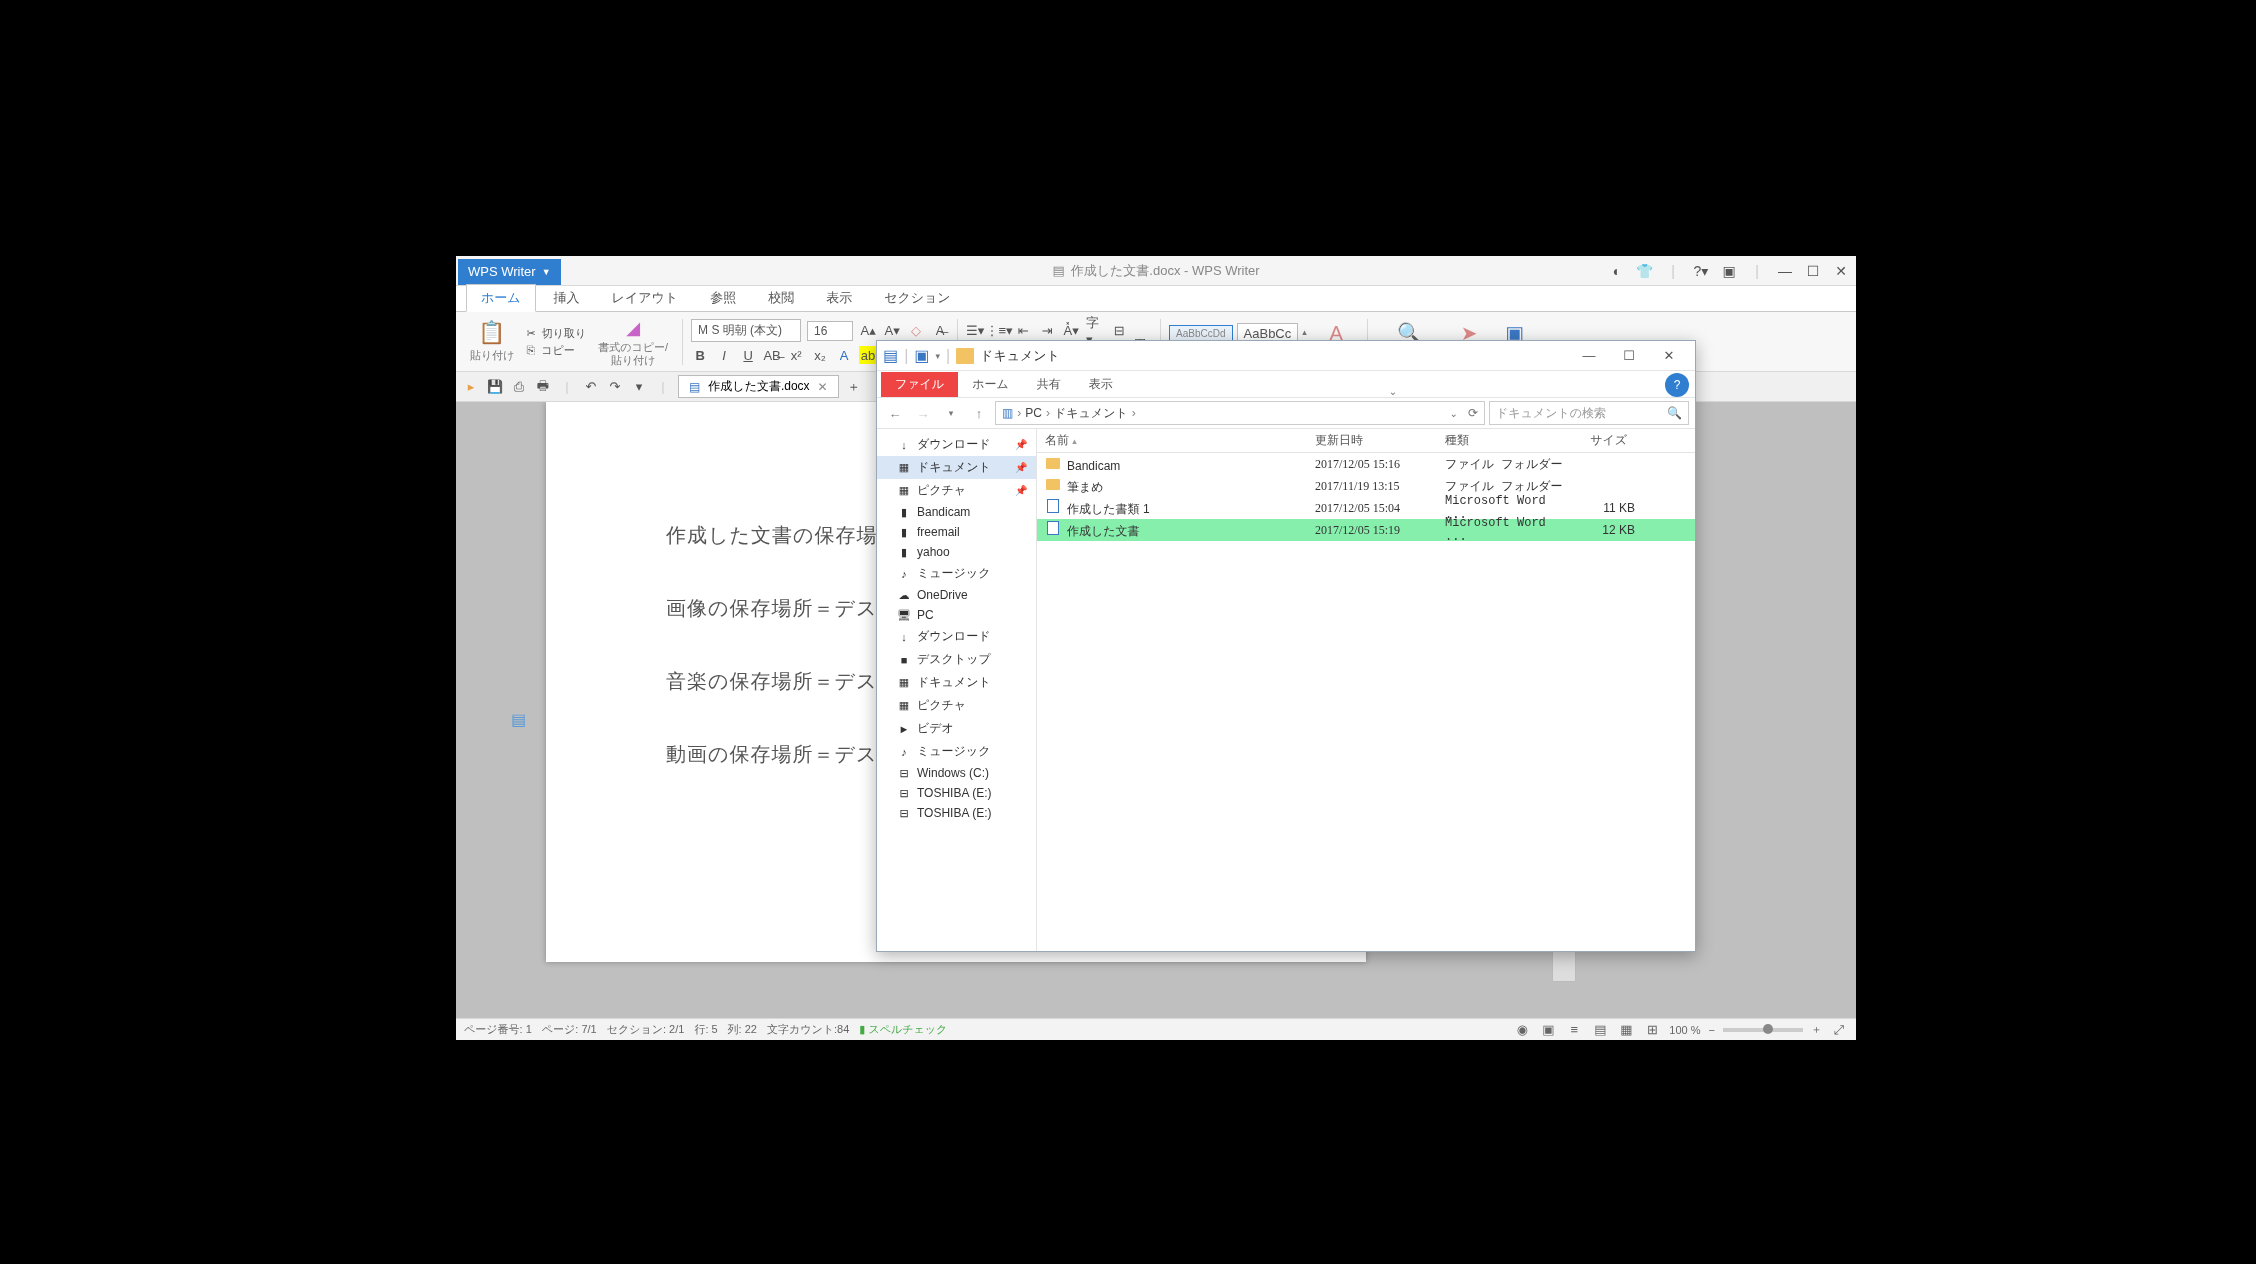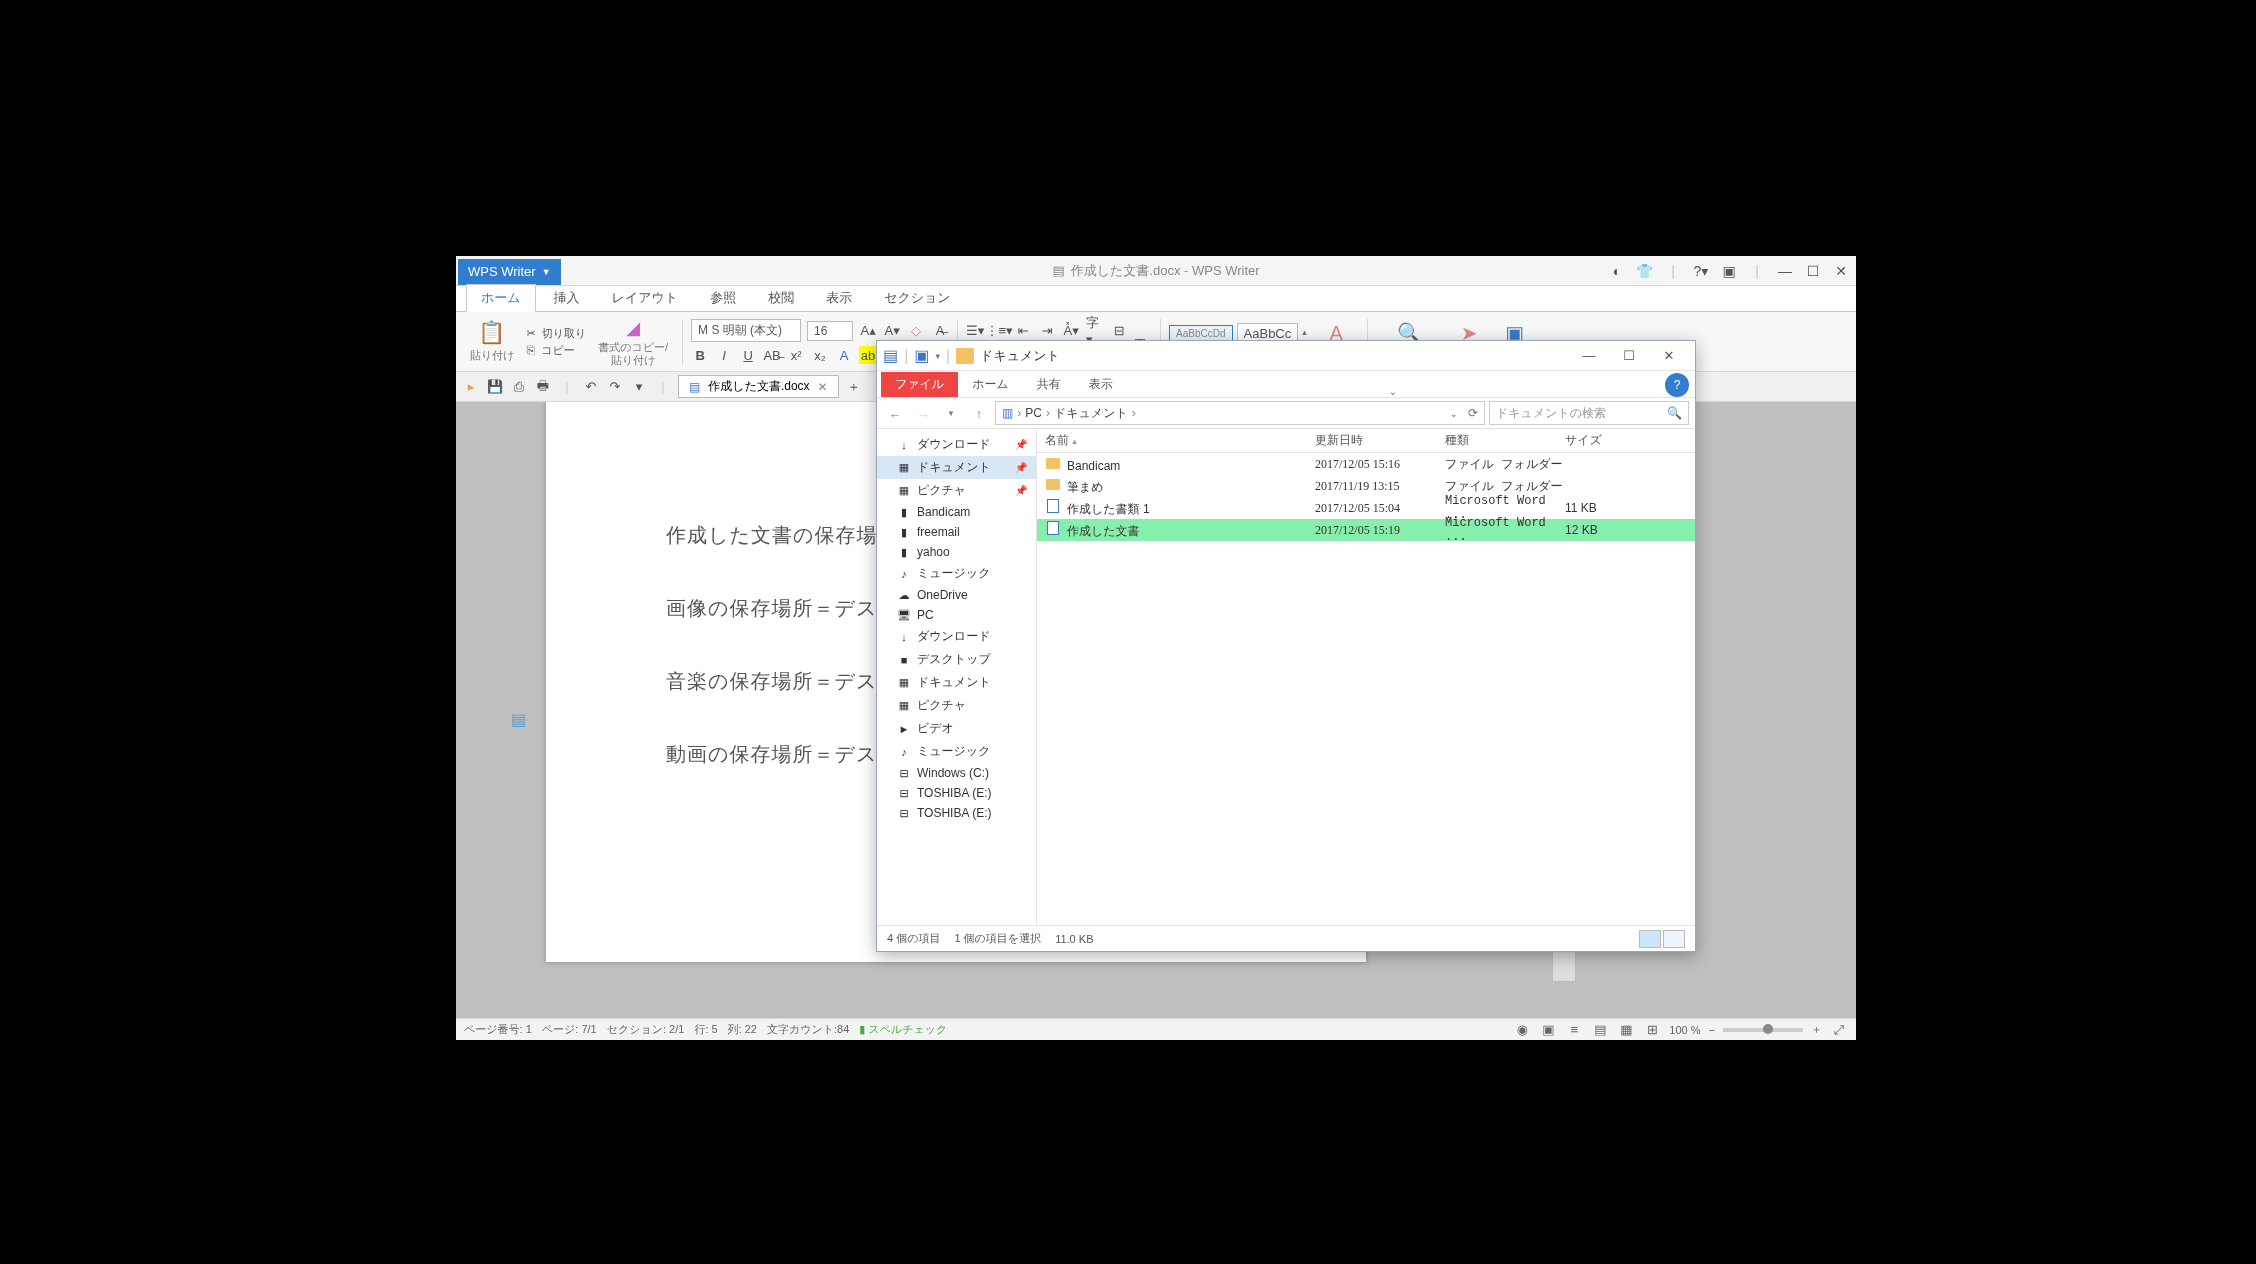--- a/index.html
+++ b/index.html
@@ -61,21 +61,21 @@
 .navpane { width:160px; border-right:1px solid #e4e4e4; overflow-y:auto; font-size:12px; padding:4px 0;}
 .navitem { display:flex; align-items:center; gap:6px; padding:3px 8px 3px 20px; color:#333;}
 .navitem.sel { background:#d8e6f5;}
 .navitem .nicn { width:14px; height:14px; display:inline-flex; align-items:center; justify-content:center; font-size:11px;}
 .filepane { flex:1; display:flex; flex-direction:column;}
 .colhdr { height:24px; border-bottom:1px solid #e4e4e4; display:flex; align-items:center; font-size:12px; color:#555; padding:0 8px;}
 .colhdr div { padding-right:8px;}
 .c-name { width:270px;}
 .c-date { width:130px;font-family:Liberation Serif, serif;}
 .c-type { width:120px;font-family:Liberation Mono, monospace;}
-.c-size { width:70px; }
+.c-size { width:70px; text-align:right;}
 .filerow { height:22px; display:flex; align-items:center; font-size:12px; color:#333; padding:0 8px;}
 .filerow.sel { background:#86efac;}
 .filerow .ficn { width:16px; height:16px; margin-right:6px; display:inline-flex; align-items:center; justify-content:center;}
 .fold-ic { width:14px; height:11px; background:#f3c262; border-radius:1px;}
 .doc-ic { width:12px; height:14px; border:1px solid #3b78c4; background:#fff; position:relative;}
 .exp-status { height:26px; border-top:1px solid #e4e4e4; display:flex; align-items:center; font-size:11px; color:#555; padding:0 10px; gap:14px;}
 .exp-status .viewbtns { margin-left:auto; display:flex; gap:2px;}
 .exp-status .vb { width:22px; height:18px; border:1px solid #bbb; background:#eef4fb;}
 .pin { color:#888; font-size:10px; margin-left:auto;}
 </style>
@@ -440,24 +440,15 @@
               <div class="c-name"><span class="ficn">
                   <span class="doc-ic"></span>
                 </span><span>作成した文書</span></div>
               <div class="c-date">2017/12/05 15:19</div>
               <div class="c-type">Microsoft Word ...</div>
               <div class="c-size">12 KB</div>
             </div>
           </div>
     </div>
   </div>
-  <div class="exp-status">
-    <span>4 個の項目</span>
-    <span>1 個の項目を選択</span>
-    <span>11.0 KB</span>
-    <div class="viewbtns">
-      <div class="vb" style="background:#cde4ff"></div>
-      <div class="vb"></div>
-    </div>
-  </div>
 </div>
 
 </div>
 
 </body></html>

